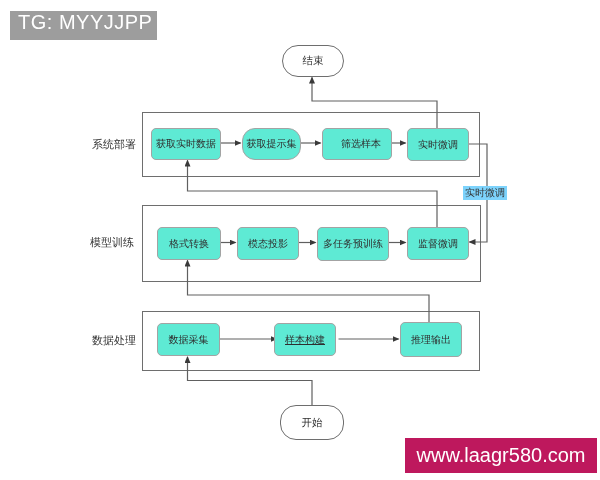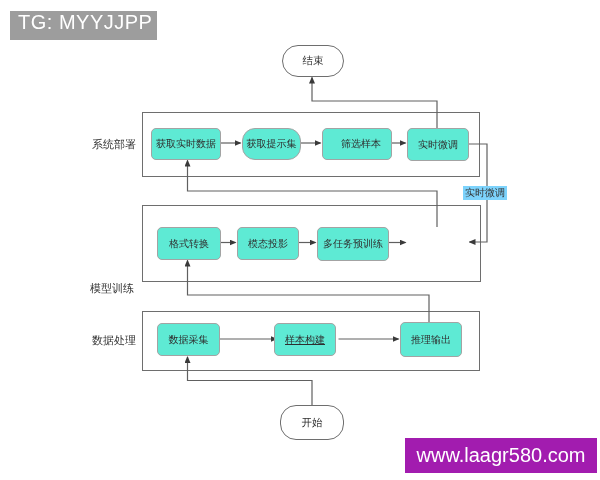--- a/index.html
+++ b/index.html
@@ -22,41 +22,41 @@
     white-space:nowrap;
     overflow:hidden;
   }
   .badge-tl{
     left:10px;top:11px;width:139px;height:29px;
     font-size:20px;line-height:23px;padding-left:8px;
     letter-spacing:0.5px;
   }
   .badge-br{
     left:405px;top:438px;width:192px;height:35px;
-    background:#a21caf;
+    background:#be185d;
     font-size:20px;line-height:35px;text-align:center;
   }
   
   .lane{
     position:absolute;
     border:1px solid #6e6e6e;
     background:#ffffff;
     z-index:1;
   }
   .lane-deploy{left:142px;top:112px;width:336px;height:63px;}
   .lane-train {left:142px;top:205px;width:337px;height:75px;}
   .lane-data  {left:142px;top:311px;width:336px;height:58px;}
   .lane-label{
     position:absolute;
     width:56px;text-align:center;
     font-size:11px;color:#333333;
     z-index:1;
   }
   .ll-deploy{left:86px;top:137px;}
-  .ll-train {left:84px;top:235px;margin-top:46px;}
+  .ll-train {left:84px;top:235px;}
   .ll-data  {left:86px;top:333px;}
   
   svg.wires{
     position:absolute;left:0;top:0;width:600px;height:480px;
     z-index:2;
   }
   svg.wires path.wire{
     fill:none;stroke:#606060;stroke-width:1.2;
   }
   
@@ -131,20 +131,21 @@
   </svg>
 
   <div class="pbox" style="left:151px;top:128px;width:68px;height:30px;">获取实时数据</div>
   <div class="pbox" style="left:242px;top:128px;width:57px;height:30px;border-radius:13px;">获取提示集</div>
   <div class="pbox" style="left:322px;top:128px;width:60px;height:30px;padding-left:8px;">筛选样本</div>
   <div class="pbox" style="left:407px;top:128px;width:60px;height:31px;">实时微调</div>
 
   <div class="pbox" style="left:157px;top:227px;width:62px;height:31px;">格式转换</div>
   <div class="pbox" style="left:237px;top:227px;width:60px;height:31px;">模态投影</div>
   <div class="pbox" style="left:317px;top:227px;width:70px;height:32px;">多任务预训练</div>
+  <div class="pbox" style="left:407px;top:227px;width:60px;height:31px;">监督微调</div>
 
   <div class="pbox" style="left:157px;top:323px;width:61px;height:31px;">数据采集</div>
   <div class="pbox" style="left:274px;top:323px;width:60px;height:31px;text-decoration:underline;">样本构建</div>
   <div class="pbox" style="left:400px;top:322px;width:60px;height:33px;">推理输出</div>
 
   <div class="terminal t-end">结束</div>
   <div class="terminal t-start">开始</div>
 
   <div class="edge-label">实时微调</div>
 

